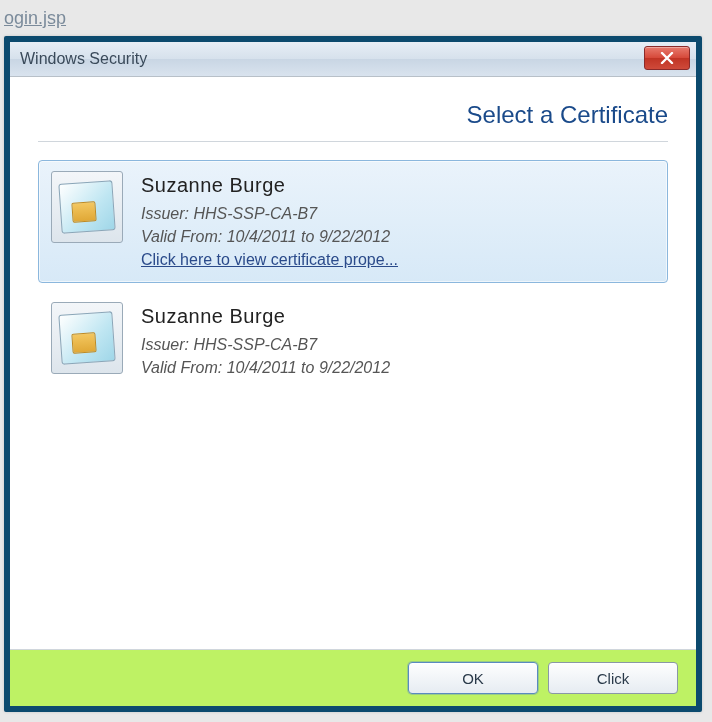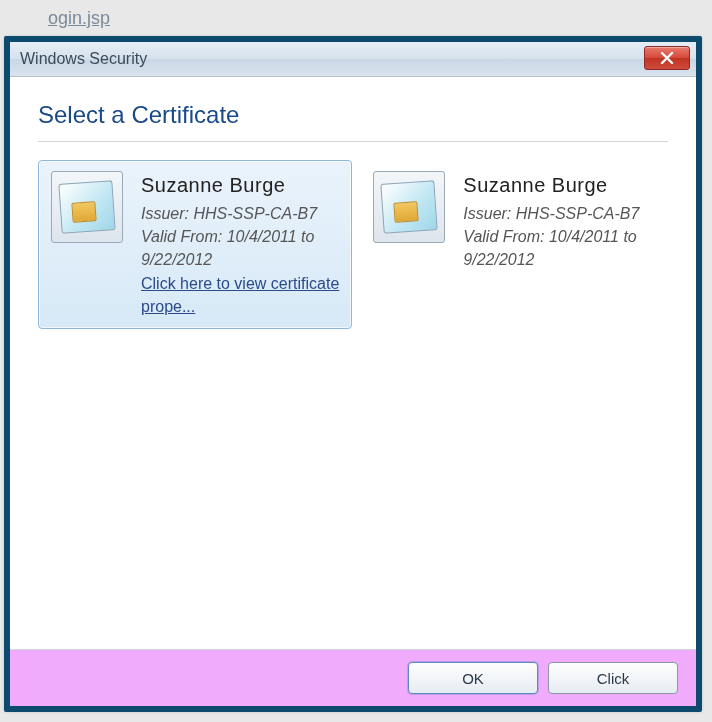--- a/index.html
+++ b/index.html
@@ -15,21 +15,20 @@
     height: 722px;
     box-sizing: border-box;
     padding: 0;
     position: relative;
   }
   .page-crumb {
     color: #7a8a9a;
     font-size: 18px;
     text-decoration: underline;
     padding: 8px 4px 4px 4px;
-    margin-left: 44px;
   }
   .dialog {
     position: absolute;
     left: 4px;
     top: 36px;
     right: 10px;
     bottom: 10px;
     background: #fff;
     border: 6px solid #0c4a6e;
     border-radius: 2px;
@@ -70,28 +69,30 @@
   .dialog-body {
     flex: 1;
     padding: 20px 28px 10px 28px;
     overflow: hidden;
   }
   .heading {
     color: #1a4a8a;
     font-size: 24px;
     font-weight: 400;
     margin: 4px 0 12px 0;
+    text-align: right;
   }
   .divider {
     height: 1px;
     background: #d0d6dc;
     margin-bottom: 18px;
   }
   .cert-list {
     display: flex;
+    flex-direction: column;
     gap: 8px;
   }
   .cert-item {
     display: flex;
     align-items: flex-start;
     padding: 10px 12px;
     border: 1px solid transparent;
     border-radius: 4px;
     cursor: pointer;
   }
@@ -143,21 +144,21 @@
     color: #555;
     font-style: italic;
   }
   .cert-link {
     color: #2a4a8a;
     text-decoration: underline;
     cursor: pointer;
   }
   .button-bar {
     border-top: 1px solid #d0d6dc;
-    background: #f0abfc;
+    background: #bef264;
     padding: 12px 18px;
     display: flex;
     justify-content: flex-end;
     gap: 10px;
   }
   .btn {
     min-width: 92px;
     height: 30px;
     padding: 0 18px;
     border: 1px solid #8a98a6;

